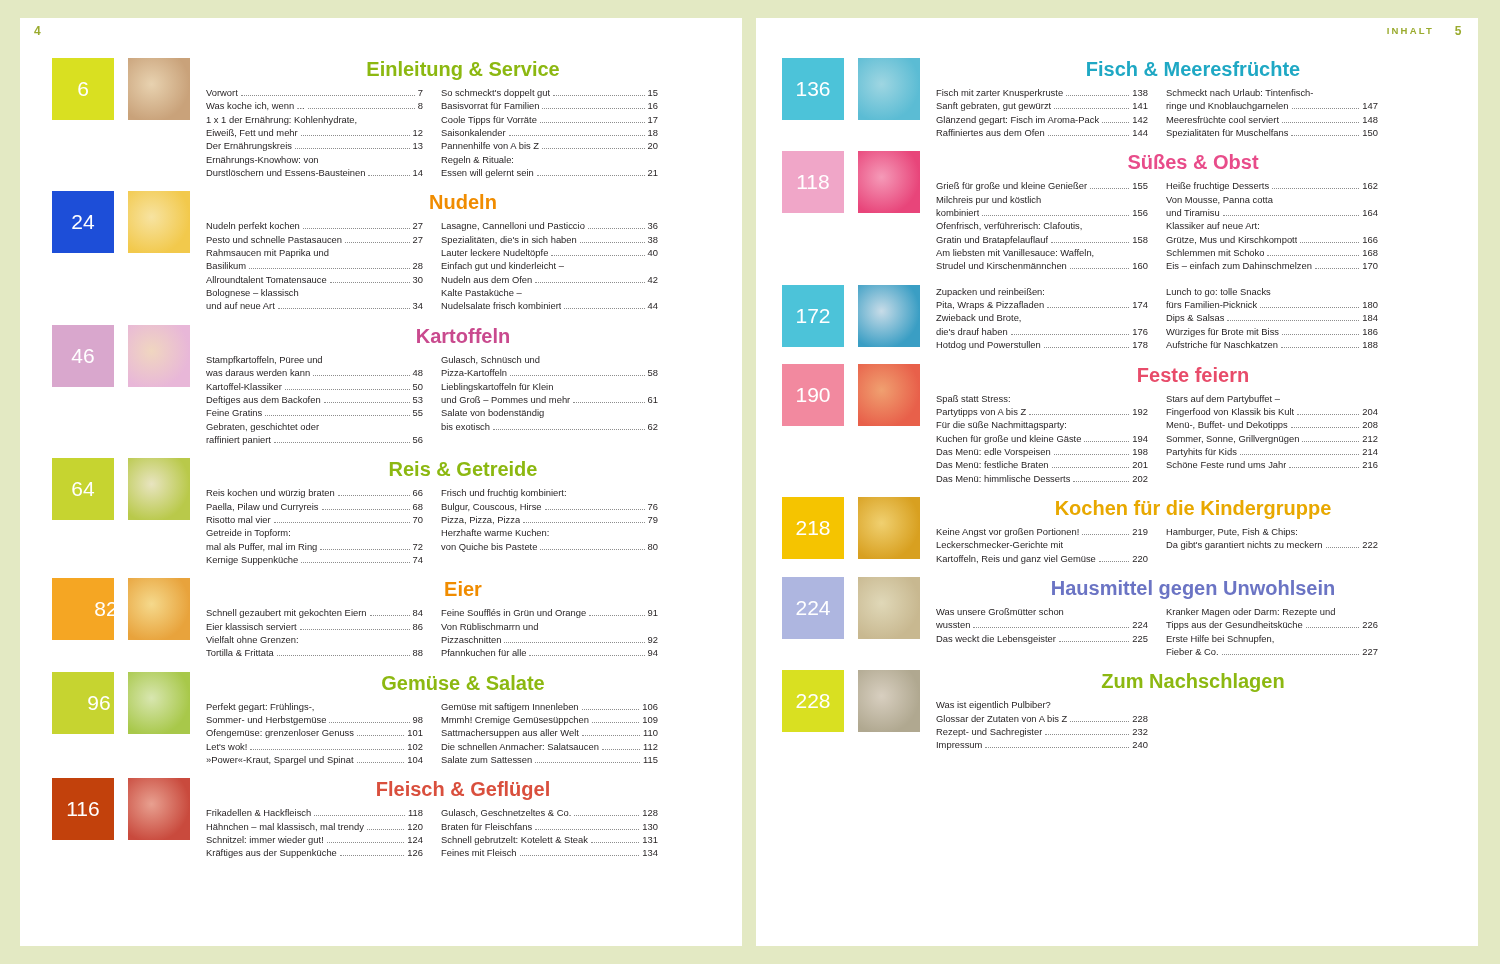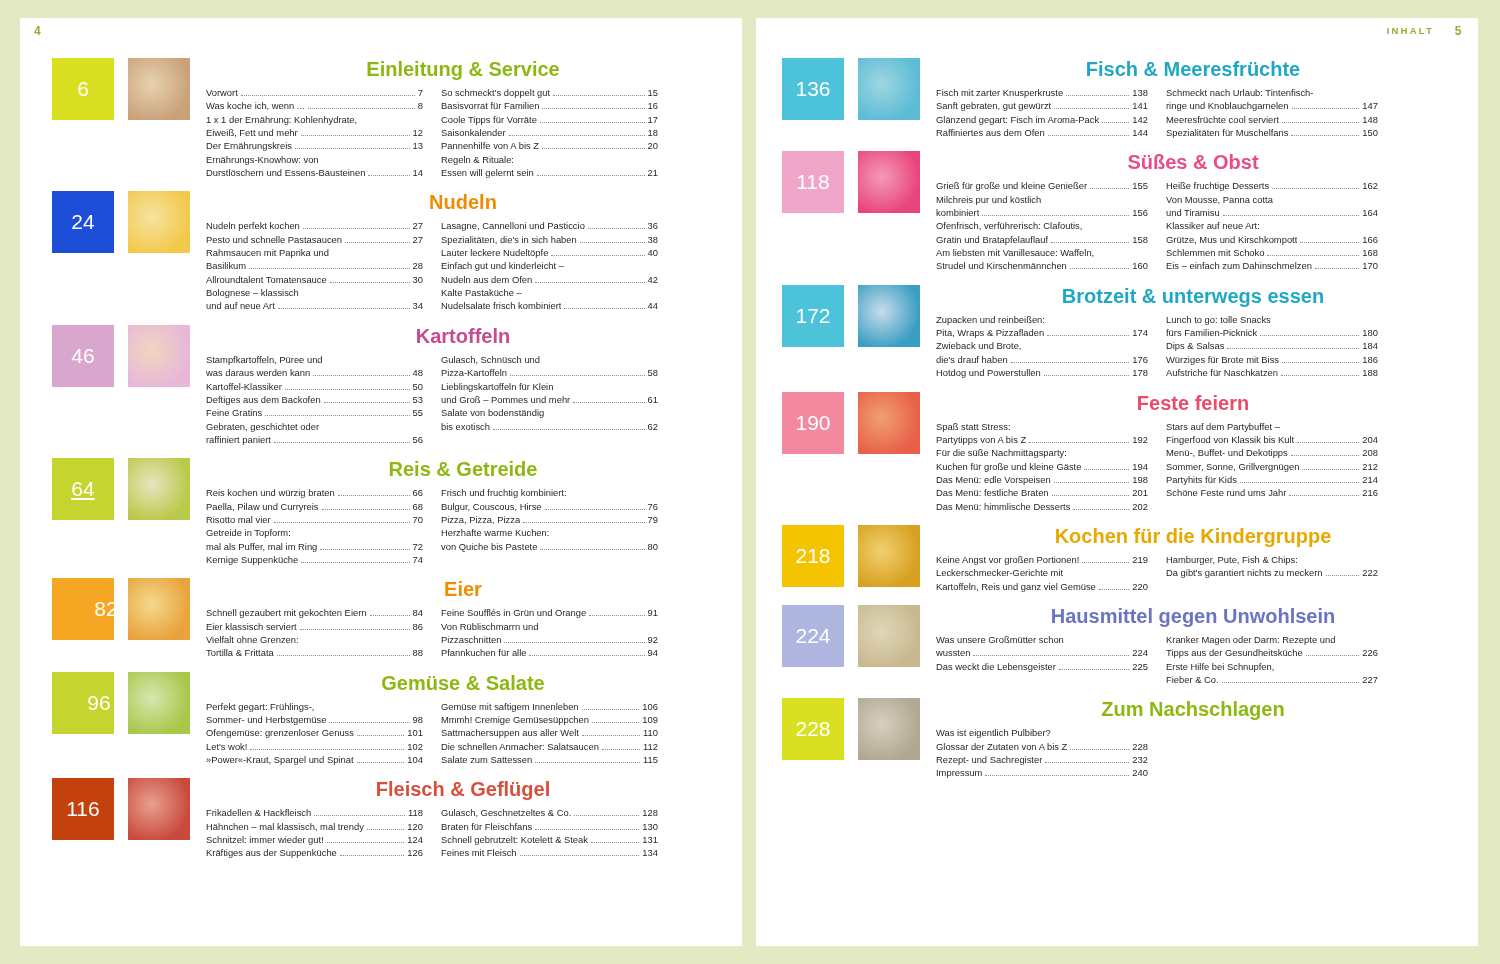--- a/index.html
+++ b/index.html
@@ -337,21 +337,21 @@
                 <div class="entry">
                   <span class="txt">bis exotisch</span>
                   <span class="dots"></span>
                   <span class="pg">62</span>
                 </div>
               </div>
             </div>
           </div>
         </div>
         <div class="section">
-          <div class="numbox" style="background: rgb(198, 212, 48); text-decoration: underline;">64</div>
+          <div class="numbox" style="background: rgb(198, 212, 48);">64</div>
           <div class="thumb">
             <div class="tfill" style="background: radial-gradient(circle at 38% 42%, rgb(232, 228, 192) 0%, rgb(185, 201, 74) 72%);"></div>
           </div>
           <div class="sec-body">
             <div class="sec-title" style="color: rgb(140, 184, 17);">Reis &amp; Getreide</div>
             <div class="cols">
               <div class="col">
                 <div class="entry">
                   <span class="txt">Reis kochen und würzig braten</span>
                   <span class="dots"></span>
@@ -722,21 +722,20 @@
               </div>
             </div>
           </div>
         </div>
         <div class="section">
           <div class="numbox" style="background: rgb(76, 195, 217);">172</div>
           <div class="thumb">
             <div class="tfill" style="background: radial-gradient(circle at 38% 42%, rgb(200, 220, 232) 0%, rgb(58, 158, 196) 72%);"></div>
           </div>
           <div class="sec-body">
-            <div class="sec-title" style="color: rgb(31, 168, 196);">Brotzeit &amp; unterwegs essen</div>
             <div class="cols">
               <div class="col">
                 <div class="entry nodots">
                   <span class="txt">Zupacken und reinbeißen:</span>
                   <span class="pg"></span>
                 </div>
                 <div class="entry">
                   <span class="txt">Pita, Wraps &amp; Pizzafladen</span>
                   <span class="dots"></span>
                   <span class="pg">174</span>

